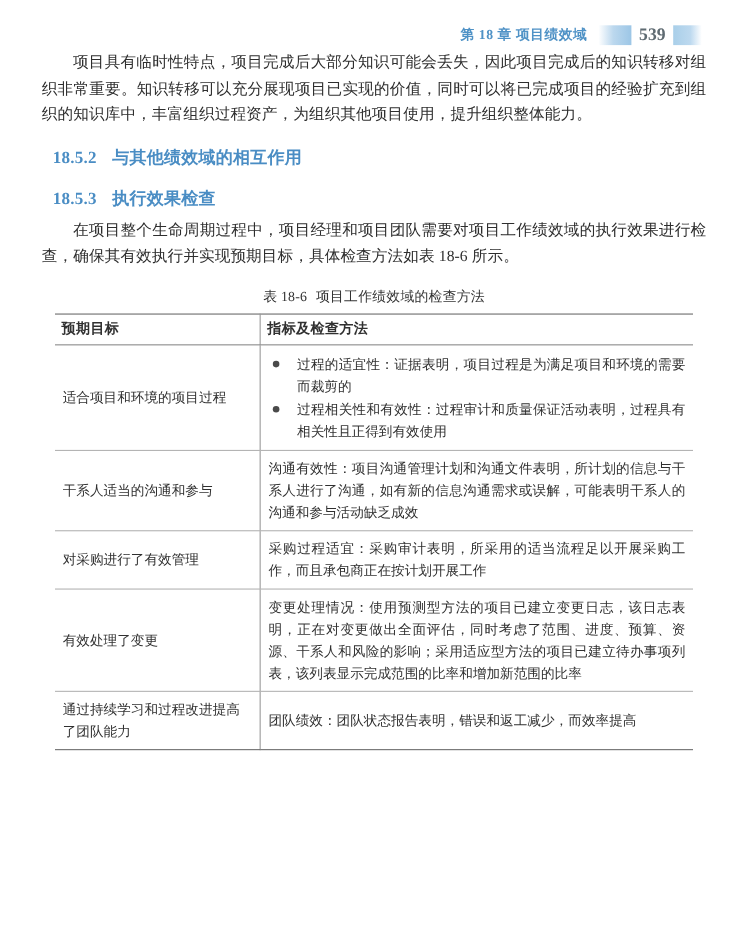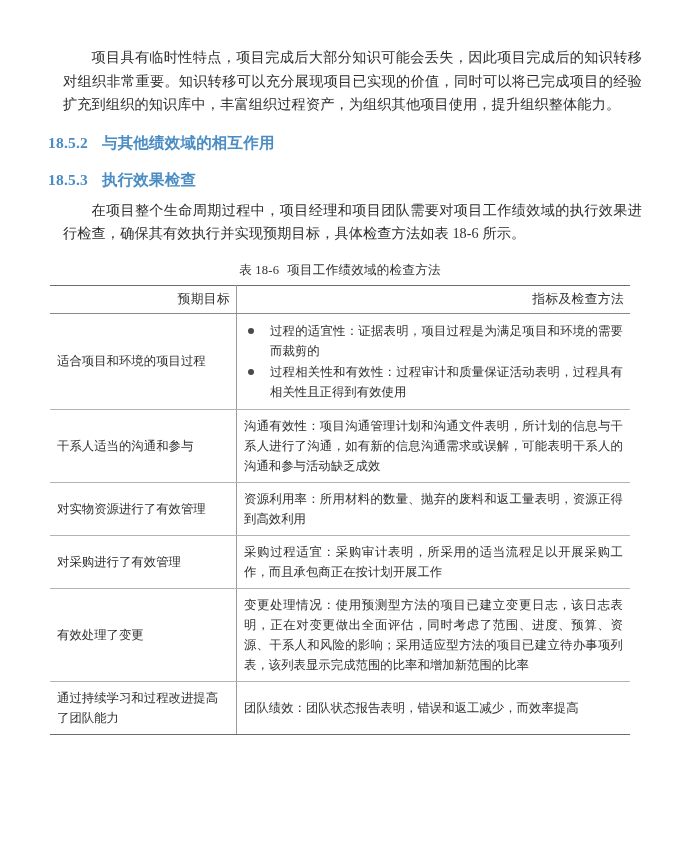--- a/index.html
+++ b/index.html
@@ -78,21 +78,21 @@
 
   p.para {
     margin: 0 0 1px 0;
     font-size: 14.2px;
     line-height: 23.5px;
     text-align: justify;
     text-justify: inter-ideograph;
     color: #2e2e2e;
     letter-spacing: 0.1px;
   }
-  p.indent { text-indent: 2em; margin-left: 25px; }
+  p.indent { text-indent: 2em; }
 
   h3.sub-heading {
     margin: 16px 0 8px 0;
     padding-left: 10px;
     font-family: "Liberation Serif", "DejaVu Serif", serif;
     font-weight: bold;
     font-size: 15.5px;
     color: #4a8dc4;
     letter-spacing: 0.2px;
   }
@@ -111,24 +111,24 @@
   table.check-table {
     width: 580px;
     margin: 0 0 0 12px;
     border-collapse: collapse;
     font-size: 12.4px;
     color: #303030;
   }
   table.check-table tr.head-row th {
     border-top: 1.6px solid #6d6d6d;
     border-bottom: 1px solid #8a8a8a;
-    font-weight: normal;
+    font-weight: bold;
     font-size: 12.8px;
     padding: 5px 6px;
-    text-align: right;
+    text-align: left;
     letter-spacing: 0.3px;
   }
   table.check-table td {
     border-bottom: 0.9px solid #b4b4b4;
     padding: 6px 7px;
     vertical-align: middle;
     line-height: 20px;
   }
   table.check-table tr:last-child td {
     border-bottom: 1.6px solid #6d6d6d;
@@ -165,20 +165,28 @@
     height: 6px;
     border-radius: 50%;
     background: #4a4a4a;
   }
 </style>
 </head>
 <body>
 
 <div class="page">
 
+  <div class="header">
+    <div class="header-inner">
+      <span class="header-chapter">第 18 章  项目绩效域</span>
+      <span class="header-band"></span>
+      <span class="header-pageno">539</span>
+      <span class="header-band2"></span>
+    </div>
+  </div>
 
   <div class="content">
 
 
     <p class="para indent">项目具有临时性特点，项目完成后大部分知识可能会丢失，因此项目完成后的知识转移对组织非常重要。知识转移可以充分展现项目已实现的价值，同时可以将已完成项目的经验扩充到组织的知识库中，丰富组织过程资产，为组织其他项目使用，提升组织整体能力。</p>
 
     <h3 class="sub-heading">
       <span class="num">18.5.2</span><span>与其他绩效域的相互作用</span>
     </h3>
 
@@ -211,24 +219,20 @@
               <li>过程相关性和有效性：过程审计和质量保证活动表明，过程具有相关性且正得到有效使用</li>
             </ul>
           </td>
         </tr>
 
         <tr>
           <td class="col-goal">干系人适当的沟通和参与</td>
           <td class="col-method">沟通有效性：项目沟通管理计划和沟通文件表明，所计划的信息与干系人进行了沟通，如有新的信息沟通需求或误解，可能表明干系人的沟通和参与活动缺乏成效</td>
         </tr>
 
-        <tr>
-          <td class="col-goal">对实物资源进行了有效管理</td>
-          <td class="col-method">资源利用率：所用材料的数量、抛弃的废料和返工量表明，资源正得到高效利用</td>
-        </tr>
 
         <tr>
           <td class="col-goal">对采购进行了有效管理</td>
           <td class="col-method">采购过程适宜：采购审计表明，所采用的适当流程足以开展采购工作，而且承包商正在按计划开展工作</td>
         </tr>
 
         <tr>
           <td class="col-goal">有效处理了变更</td>
           <td class="col-method">变更处理情况：使用预测型方法的项目已建立变更日志，该日志表明，正在对变更做出全面评估，同时考虑了范围、进度、预算、资源、干系人和风险的影响；采用适应型方法的项目已建立待办事项列表，该列表显示完成范围的比率和增加新范围的比率</td>
         </tr>

